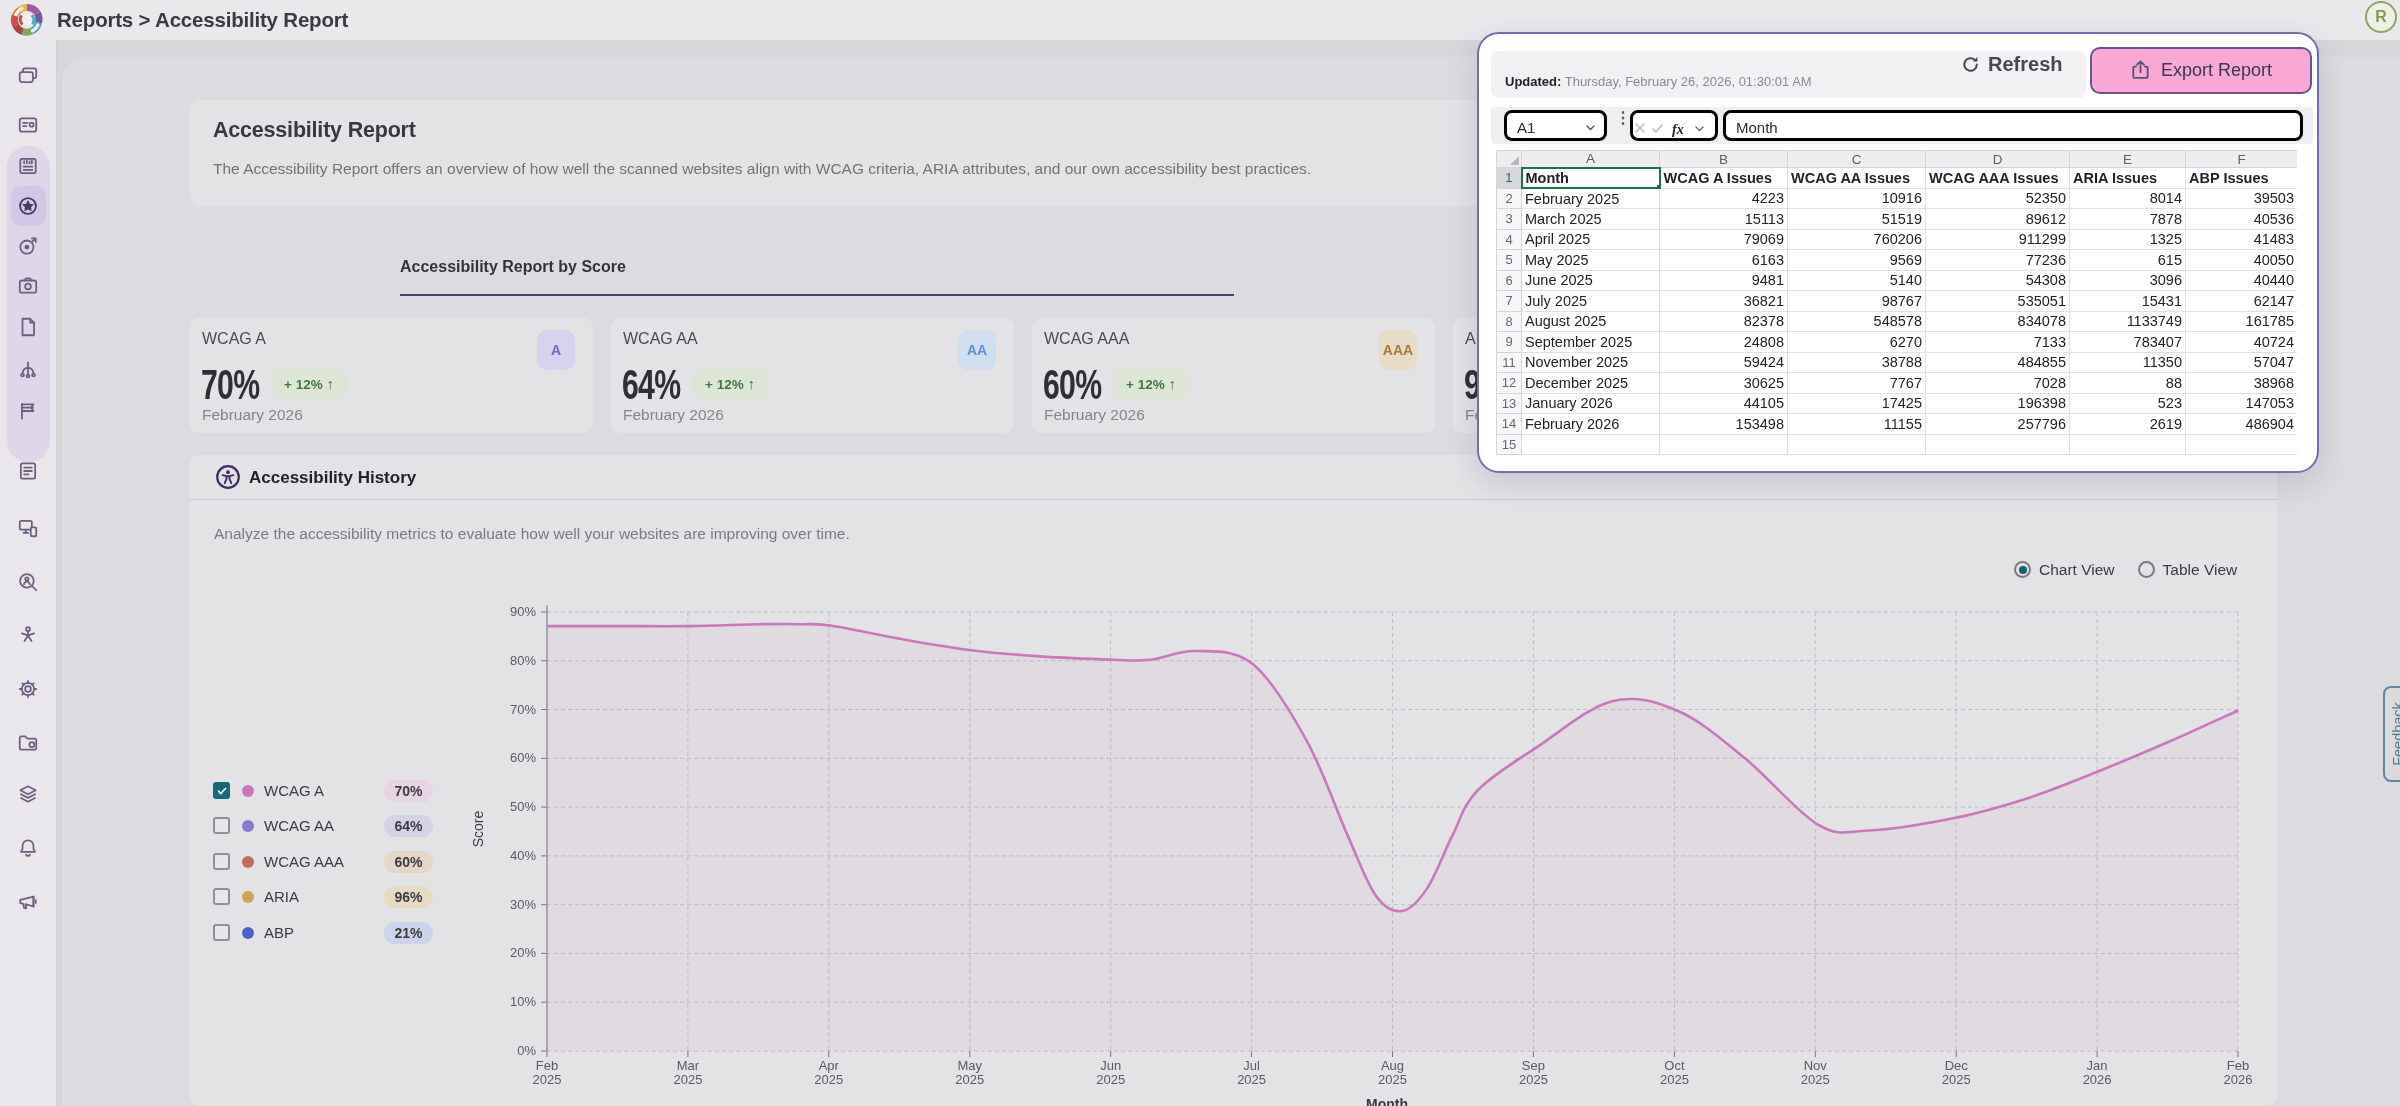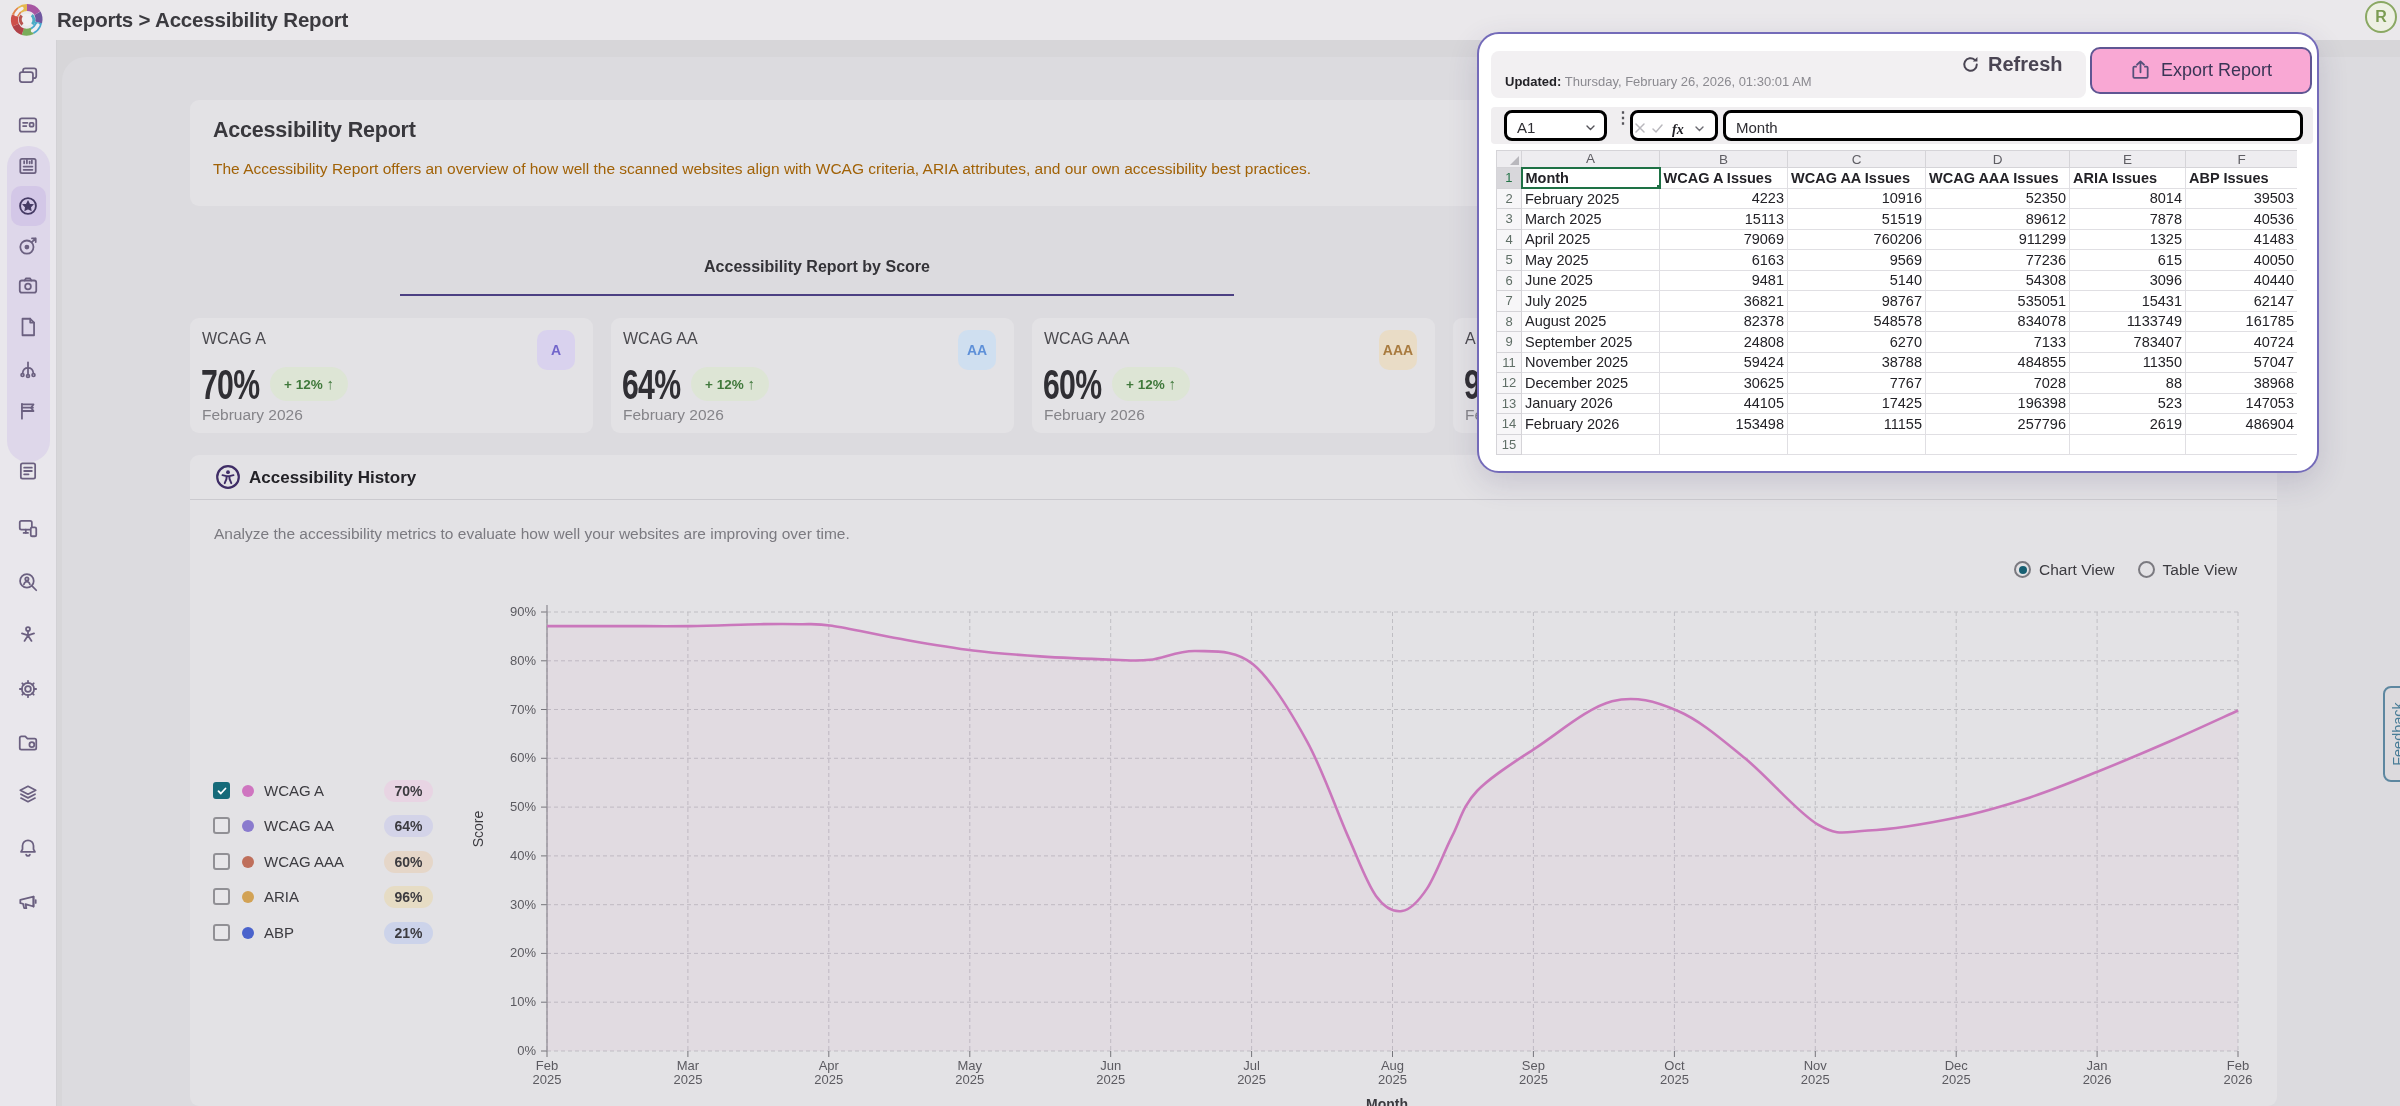--- a/index.html
+++ b/index.html
@@ -13,22 +13,22 @@
 #sidepill { position:absolute; left:7px; top:106px; width:43px; height:316px; border-radius:21px; background:#ded7ea; }
 #sidesel { position:absolute; left:11px; top:146px; width:35px; height:40px; border-radius:10px; background:#d3c7e7; }
 .si { position:absolute; left:17px; width:22px; height:22px; }
 
 
 #main { position:absolute; left:58px; top:40px; width:2342px; height:1066px; background:#d7d6d9; }
 #panel { position:absolute; left:4px; top:17px; width:2338px; height:1049px; background:#dcdbdf; border-radius:24px 0 0 0; }
 .card { position:absolute; background:#e3e2e5; border-radius:9px; }
 #hdrcard { left:132px; top:60px; width:2087px; height:106px; }
 #hdrcard h1 { position:absolute; left:23px; top:18px; font-size:21.5px; color:#39383d; letter-spacing:-0.2px; }
-#hdrcard p { position:absolute; left:23px; top:60px; font-size:15.5px; color:#a16207; }
-#tab { position:absolute; left:342px; top:218px; width:834px; text-align:center; font-size:16px; font-weight:700; color:#343338; }
+#hdrcard p { position:absolute; left:23px; top:60px; font-size:15.5px; color:#737373; }
+#tab { position:absolute; left:342px; top:218px; width:834px; font-size:16px; font-weight:700; color:#343338; }
 #tabline { position:absolute; left:342px; top:253.5px; width:834px; height:2.5px; background:#4c4083; }
 
 
 #scrow { position:absolute; left:132px; top:278px; width:2087px; height:115px; }
 .sc { position:absolute; top:0; width:403px; height:115px; background:#e3e2e5; border-radius:9px; }
 .sct { position:absolute; left:12px; top:12px; font-size:16px; color:#4b4a4f; }
 .scb { position:absolute; right:18px; top:12px; width:38px; height:40px; border-radius:10px; font-size:14px; font-weight:700; text-align:center; line-height:40px; }
 .scv { position:absolute; left:11px; top:43px; font-size:42px; font-weight:700; color:#302f34; letter-spacing:-1px; transform:scaleX(0.72); transform-origin:0 0; }
 .pill { position:absolute; left:80px; top:49px; height:34px; padding:0 14px; border-radius:17px; background:#dde5d5; color:#40793c; font-size:13.5px; font-weight:700; line-height:34px; }
 .ar { font-size:15px; }

